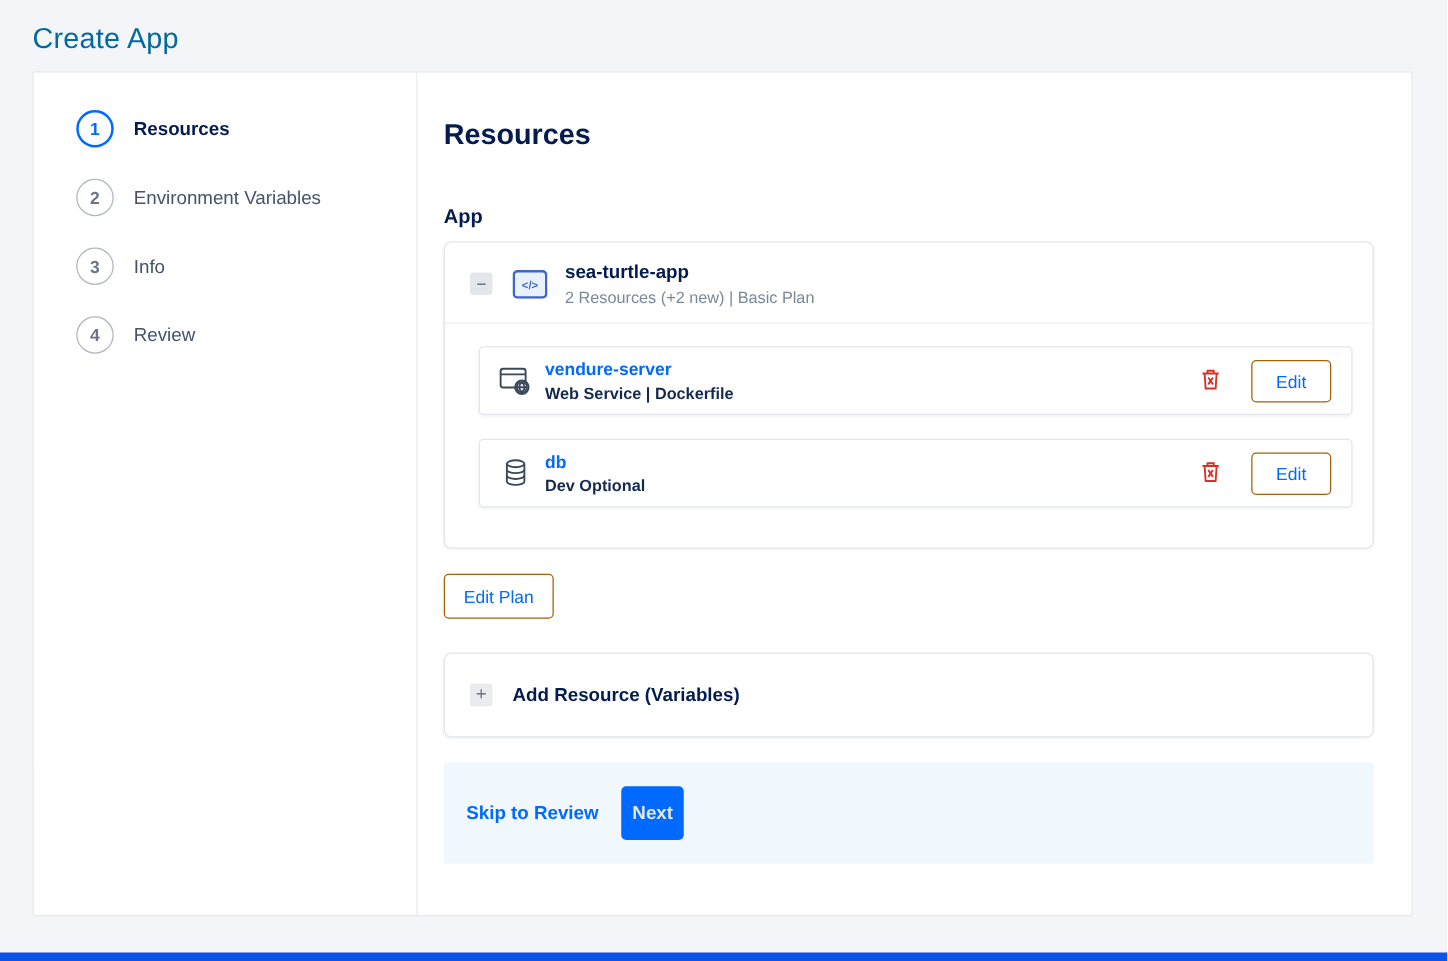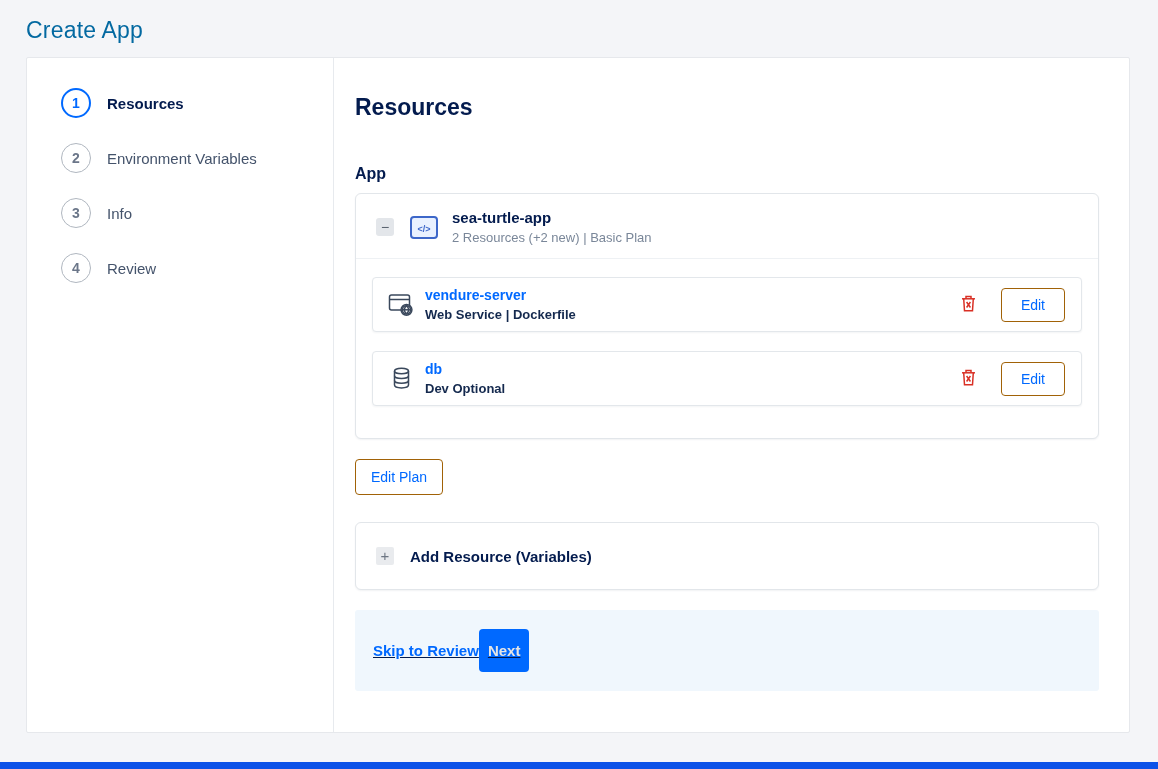--- a/index.html
+++ b/index.html
@@ -81,20 +81,21 @@
   .app-meta { font-size: 13px; color: #7a8799; margin-top: 4px; }
   .resource-list { padding: 18px 16px 32px 16px; }
   .resource-row {
     display: flex; align-items: center;
     border: 1px solid #e3e7eb;
     border-radius: 4px;
     background: #fff;
     box-shadow: 0 1px 2px rgba(14,30,62,.05);
     padding: 9px 16px 9px 14px;
     min-height: 52px;
+    margin-left: 11px;
   }
   .resource-row:not(:last-child) { margin-bottom: 19px; }
   .resource-icon-wrap { width: 28px; margin-right: 10px; display: flex; justify-content: center; }
   .resource-name { color: #0069ff; font-size: 14px; font-weight: 700; cursor: pointer; }
   .resource-type { font-size: 13px; font-weight: 700; color: #14294e; margin-top: 4px; }
   .resource-actions { margin-left: auto; display: flex; align-items: center; gap: 25px; }
   .trash-btn { background: none; border: none; padding: 0; cursor: pointer; display: flex; }
   .btn-outline {
     background: #fff;
     border: 1px solid #a16207;
@@ -125,21 +126,21 @@
     font-size: 15px; line-height: 18px;
     text-align: center;
     flex-shrink: 0;
   }
   .add-label { margin-left: 16px; font-size: 15px; font-weight: 700; color: #031b4e; }
   .footer-bar {
     margin-top: 20px;
     background: #f0f7fd;
     border-radius: 3px;
     padding: 19px 18px;
-    display: flex; align-items: center;  text-decoration: underline;
+    display: flex; align-items: center; gap: 18px;
   }
   .skip-link { color: #0069ff; font-size: 15px; font-weight: 700; cursor: pointer; }
   .next-btn {
     background: #0069ff;
     color: #e5e5e5;
     border: none;
     border-radius: 4px;
     font-size: 15px; font-weight: 700;
     padding: 13px 9px;
     cursor: pointer;

